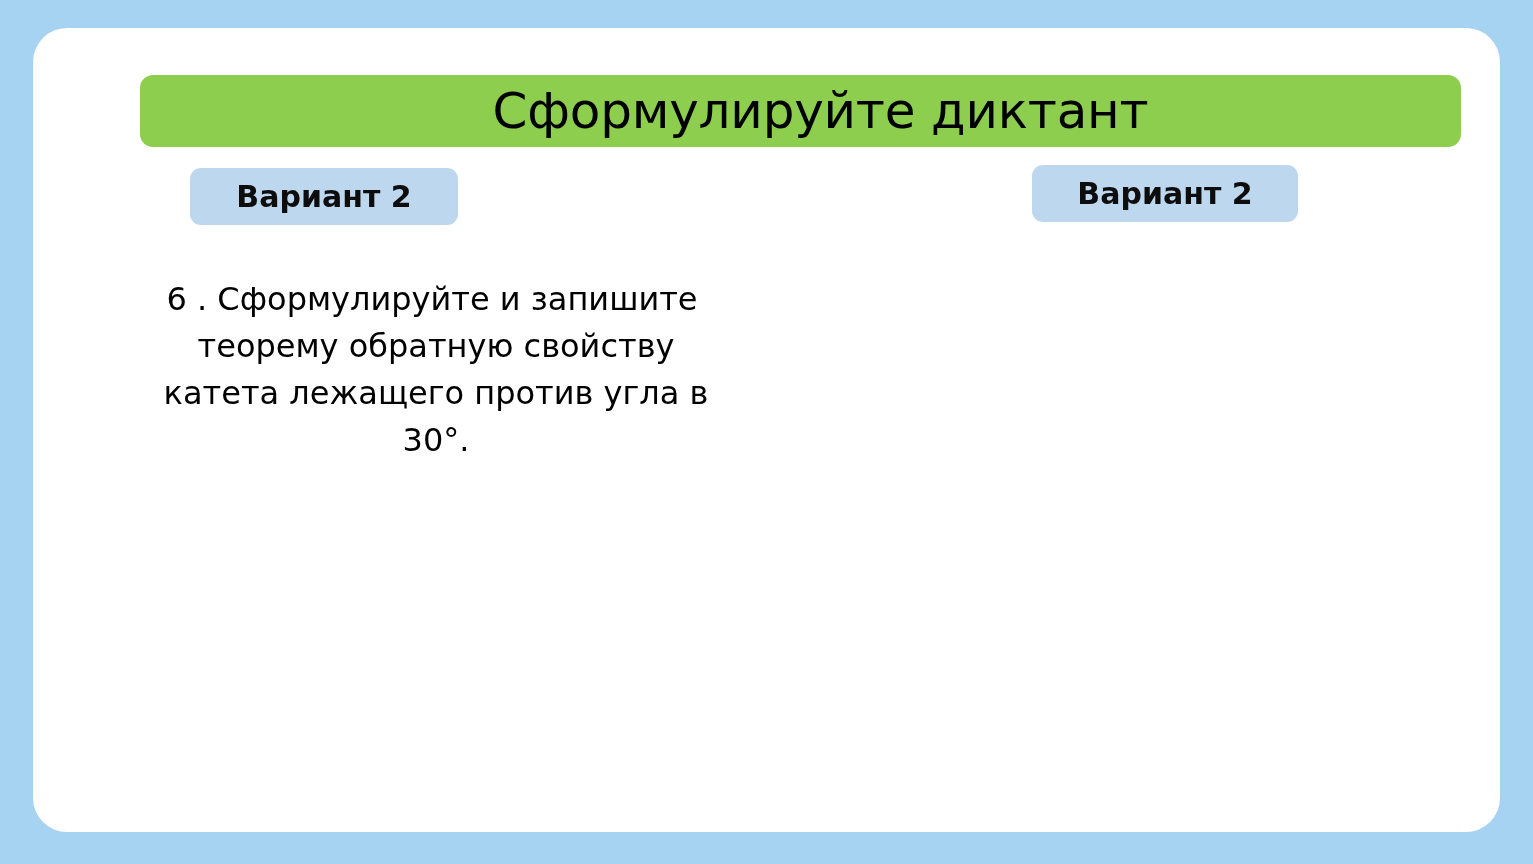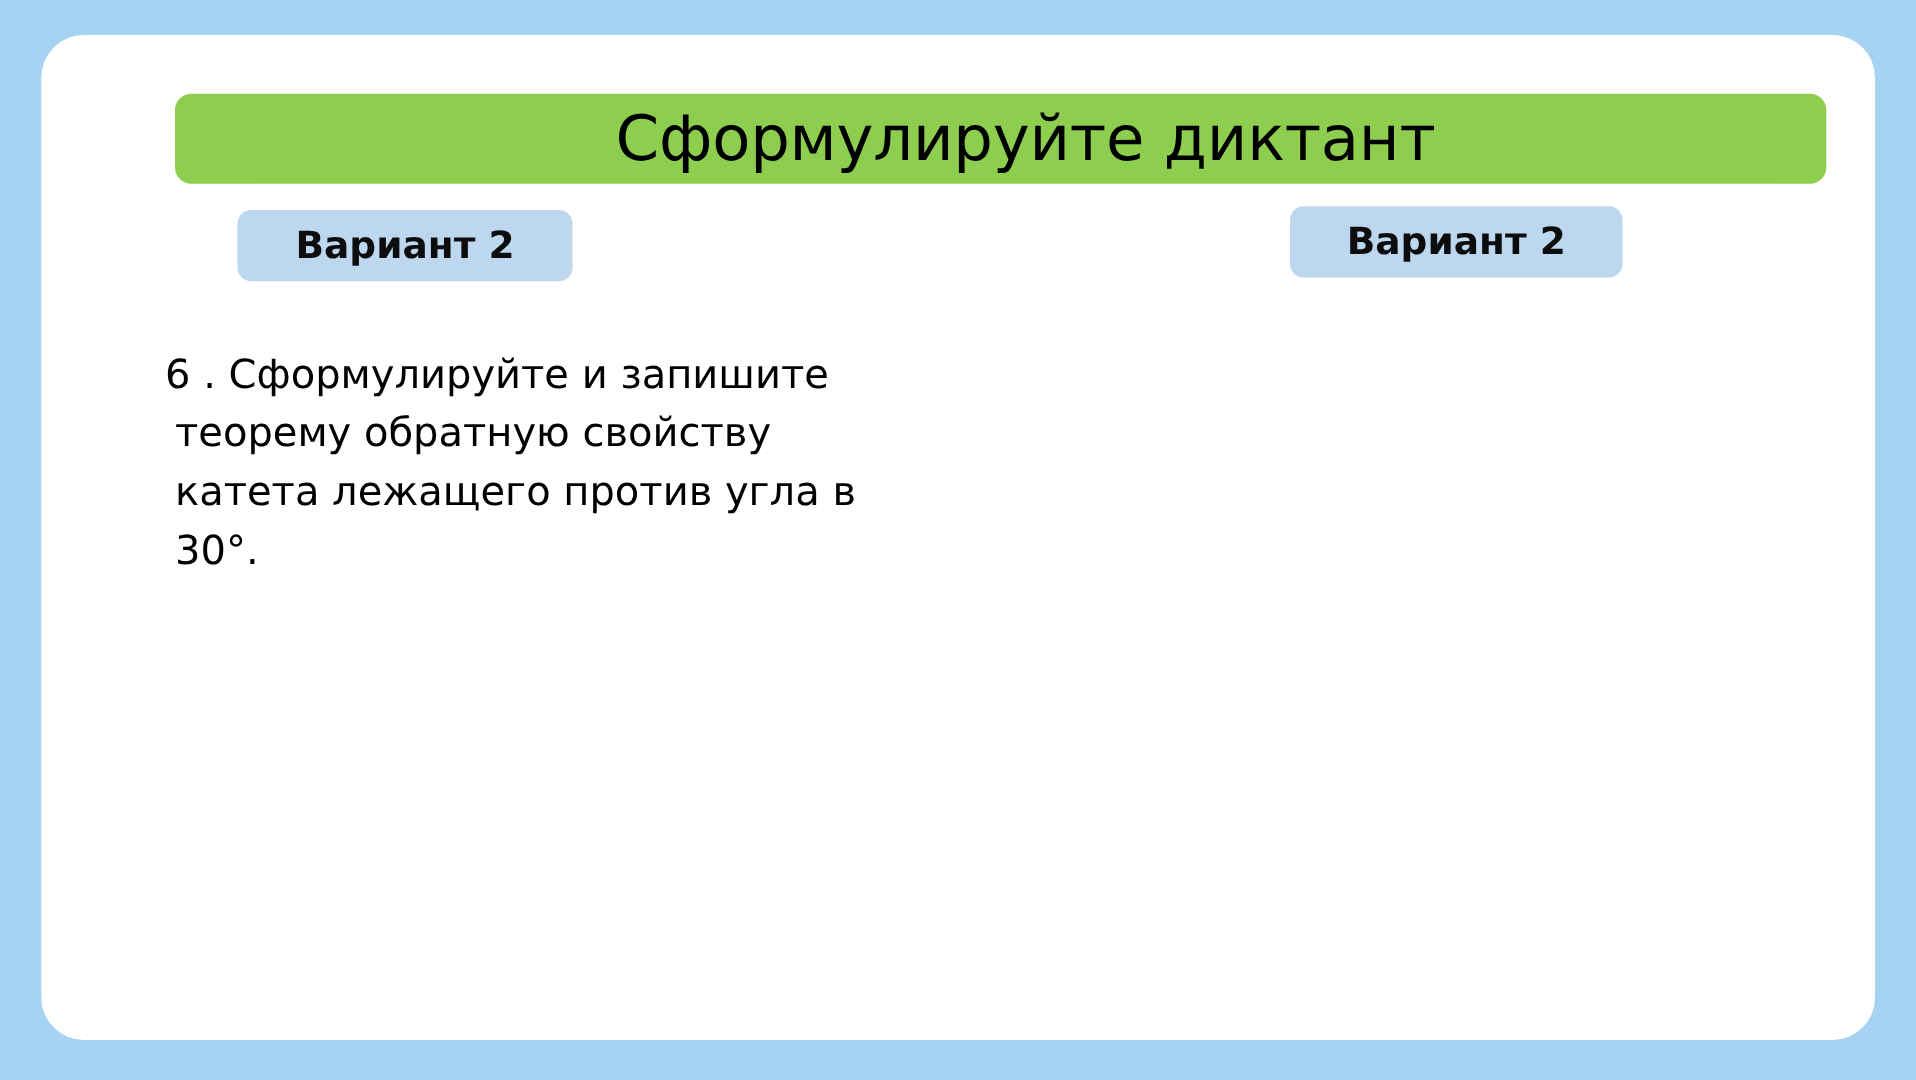--- a/index.html
+++ b/index.html
@@ -91,20 +91,21 @@
   
   .question {
     position: absolute;
     font-family: "DejaVu Sans", sans-serif;
     font-size: 32px;
     line-height: 47px;
     color: #000000;
     text-indent: -8px;
     padding-left: 8px;
     box-sizing: border-box;
+    text-align: center;
   }
   .question-left {
     left: 99px;
     top: 248px;
     width: 600px;
   }
   .question-right {
     left: 858px;
     top: 248px;
     width: 580px;

